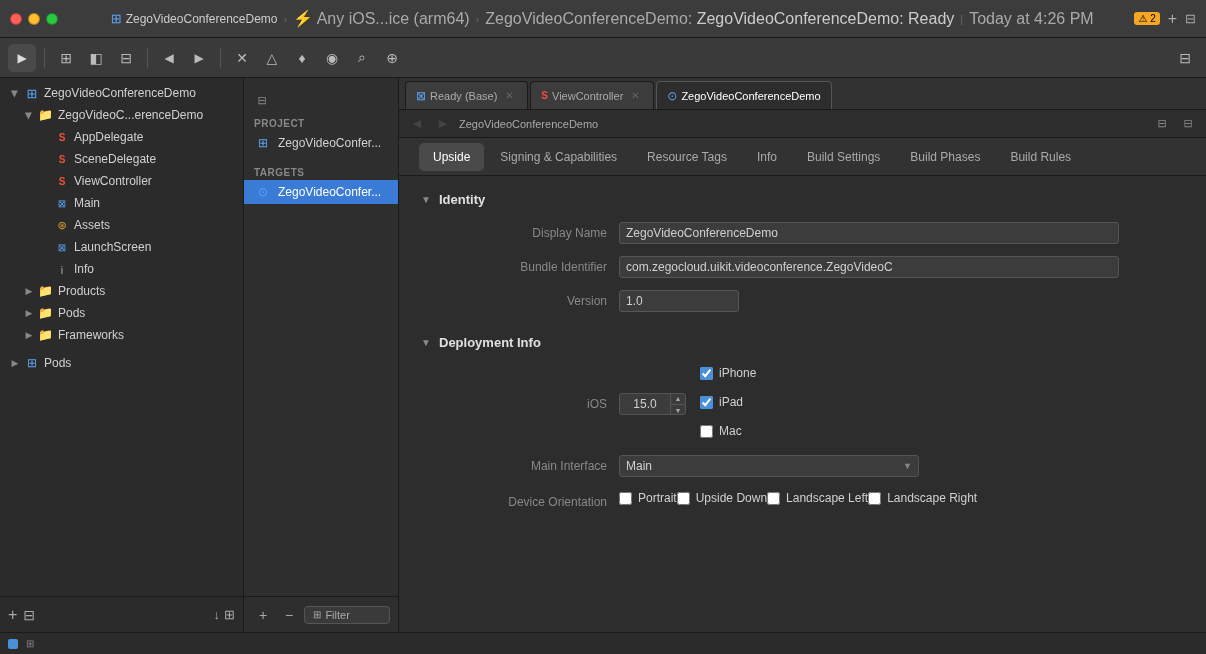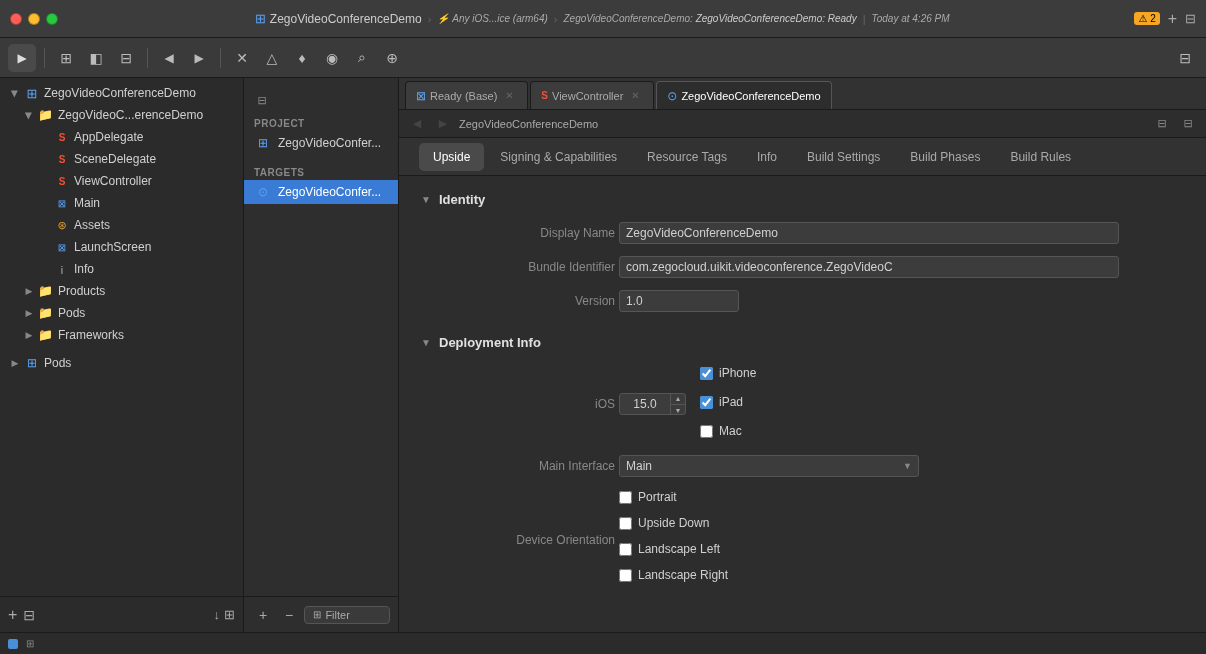--- a/index.html
+++ b/index.html
@@ -50,23 +50,22 @@
       display: flex;
       align-items: center;
       gap: 4px;
       font-size: 12px;
       color: #ccc;
     }
     .titlebar-divider {
       color: #666;
     }
     .titlebar-status {
-      font-size: 10px;
+      font-size: 16px;
       color: #aaa;
-      font-style: italic;
     }
     .titlebar-right {
       display: flex;
       align-items: center;
       gap: 8px;
       margin-left: auto;
     }
     .warning-badge {
       background: #f5a623;
       color: #000;
@@ -376,21 +375,21 @@
       display: flex;
       align-items: center;
       min-height: 28px;
       margin-bottom: 6px;
     }
     .form-label {
       width: 200px;
       text-align: right;
       color: #888;
       font-size: 12px;
-      padding-right: 4px;
+      padding-right: 12px;
       flex-shrink: 0;
     }
     .form-value {
       flex: 1;
     }
     .text-input {
       width: 100%;
       max-width: 500px;
       height: 22px;
       background: #3c3c3c;
@@ -481,21 +480,20 @@
     }
     .select-arrow {
       font-size: 9px;
       color: #888;
       margin-left: 6px;
     }
 
     
     .orientation-group {
       display: flex;
-      flex-direction: column;
       gap: 0;
     }
 
     
     .status-bar {
       height: 22px;
       background: #2b2b2b;
       border-top: 1px solid #1a1a1a;
       display: flex;
       align-items: center;

